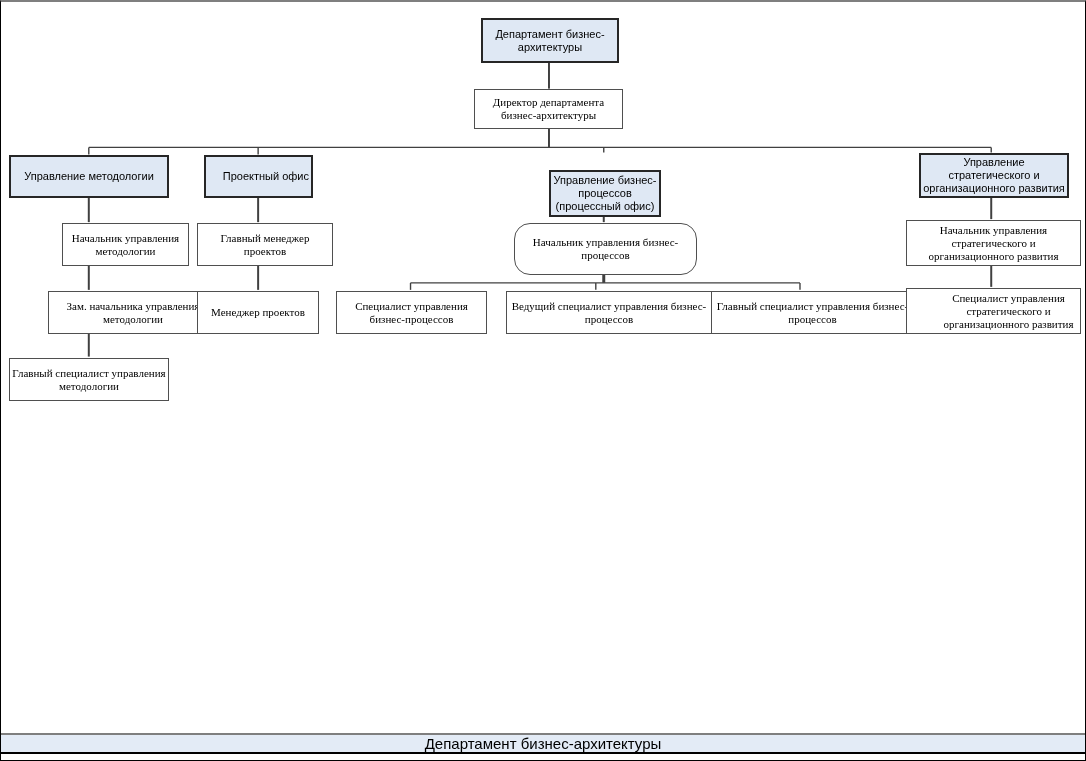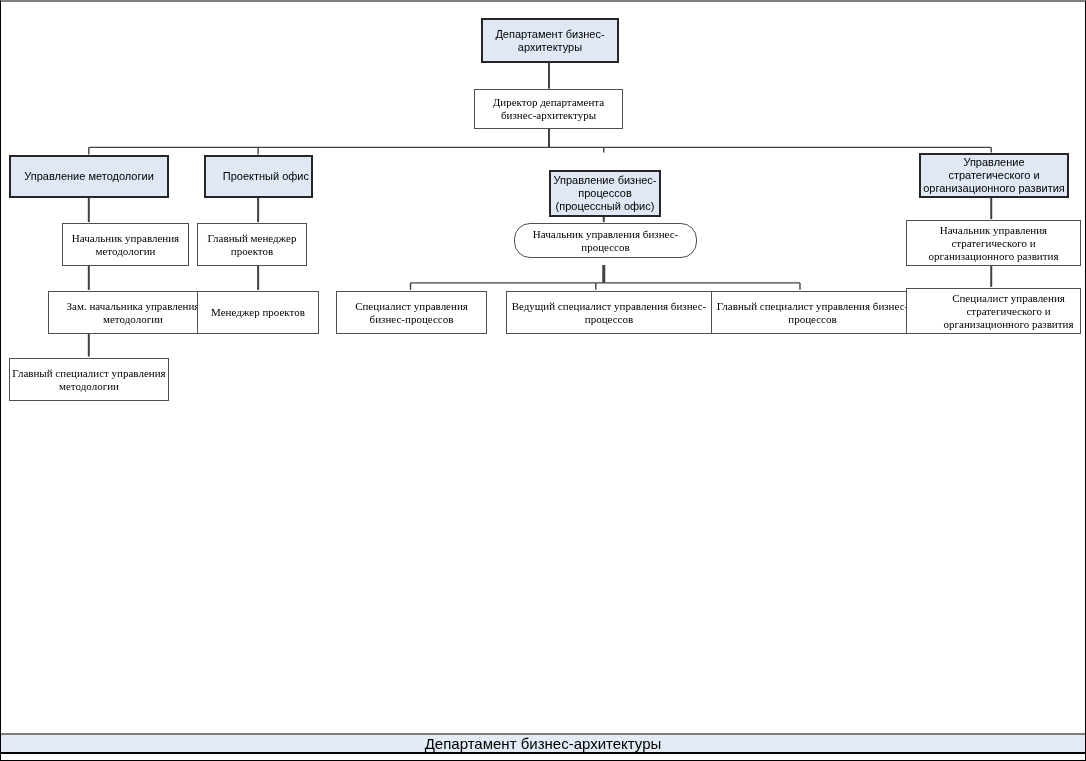--- a/index.html
+++ b/index.html
@@ -82,30 +82,30 @@
       </div>
       <div class="node position" style="left: 2px; top: 289px; width: 170px; height: 43px; margin-left: 45px;">
         <span>Зам. начальника управления методологии</span>
       </div>
       <div class="node position" style="left: 8px; top: 356px; width: 160px; height: 43px; justify-content: flex-end;">
         <span>Главный специалист управления методологии</span>
       </div>
       <div class="node unit" style="left: 203px; top: 153px; width: 109px; height: 43px; justify-content: flex-end;">
         <span>Проектный офис</span>
       </div>
-      <div class="node position" style="left: 196px; top: 221px; width: 110px; height: 43px;">
+      <div class="node position" style="left: 196px; top: 221px; width: 136px; height: 43px;">
         <span>Главный менеджер проектов</span>
       </div>
       <div class="node position" style="left: 196px; top: 289px; width: 122px; height: 43px;">
         <span>Менеджер проектов</span>
       </div>
       <div class="node unit" style="left: 548px; top: 151px; width: 112px; height: 47px; margin-top: 17px;">
         <span>Управление бизнес-процессов (процессный офис)</span>
       </div>
-      <div class="node position" style="left: 513px; top: 221px; width: 183px; height: 35px; border-radius: 16px;">
+      <div class="node position" style="left: 513px; top: 221px; width: 183px; height: 52px; border-radius: 16px;">
         <span>Начальник управления бизнес-процессов</span>
       </div>
       <div class="node position" style="left: 335px; top: 289px; width: 151px; height: 43px;">
         <span>Специалист управления бизнес-процессов</span>
       </div>
       <div class="node position" style="left: 505px; top: 289px; width: 206px; height: 43px; justify-content: center;">
         <span>Ведущий специалист управления бизнес-процессов</span>
       </div>
       <div class="node position" style="left: 710px; top: 289px; width: 203px; height: 43px;">
         <span>Главный специалист управления бизнес-процессов</span>

